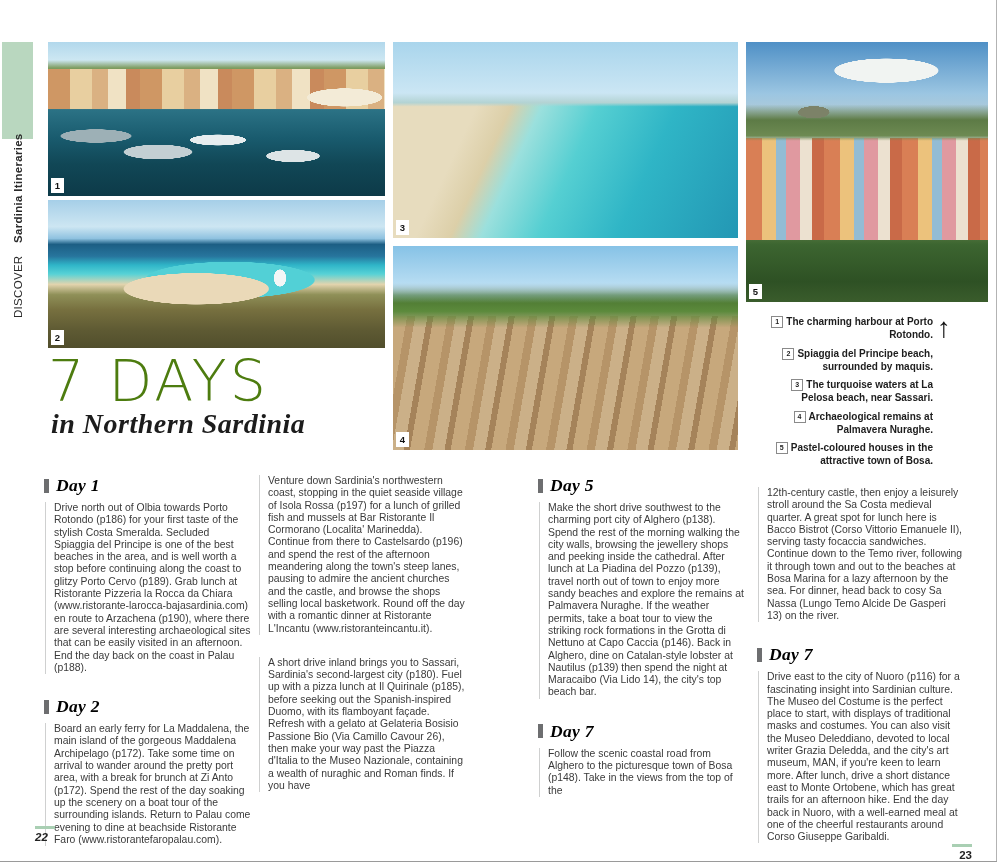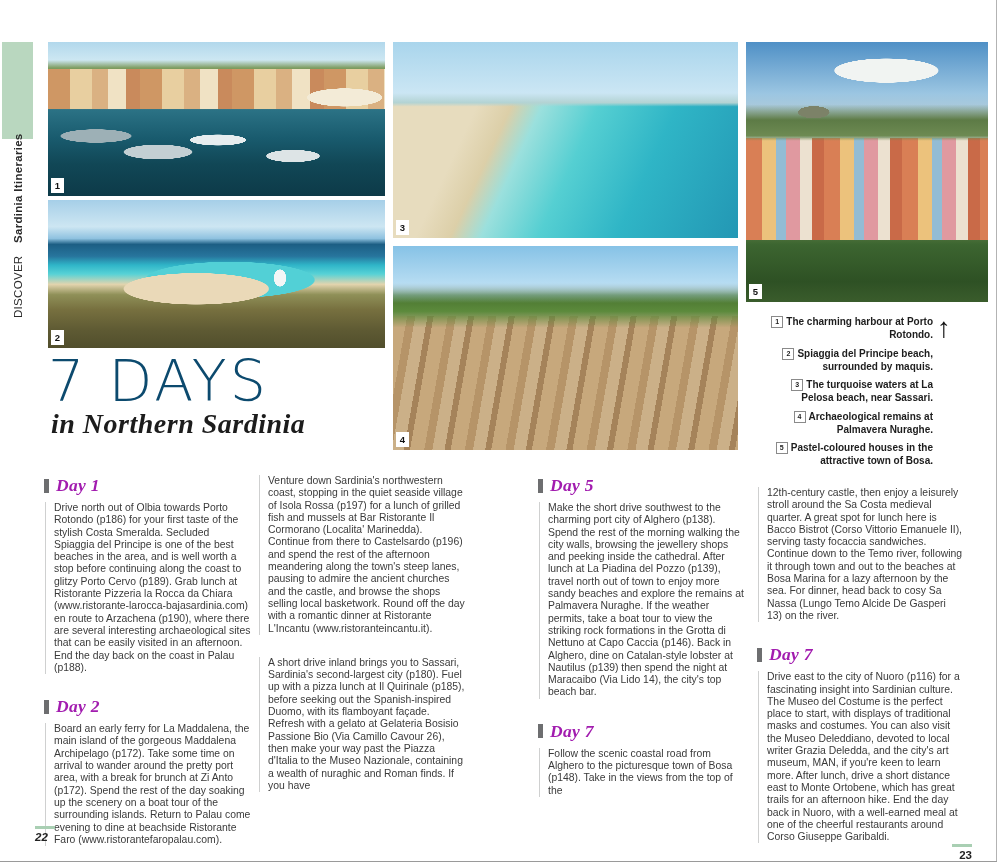--- a/index.html
+++ b/index.html
@@ -74,21 +74,21 @@
       linear-gradient(180deg, rgba(0,0,0,0) 70%, #3c6530 78%, #2e5124 92%, #3a5c2c 100%),
       linear-gradient(180deg, #4f90c6 0%, #9cc6e2 20%, #d9d4c4 42%, #cfc0a8 60%, #49712f 82%, #375c26 100%);
     background-size:auto,auto,auto,242px 102px,auto,auto;
     background-position:0 0,0 0,0 0,0 96px,0 0,0 0;
     background-repeat:no-repeat;
   }
 
   
   .title-main {
     position:absolute; left:48px; top:348px; font-size:57px; font-weight:200;
-    letter-spacing:3px; color:#0c4a6e; font-family:"DejaVu Sans","Liberation Sans",sans-serif;
+    letter-spacing:3px; color:#4d7c0f; font-family:"DejaVu Sans","Liberation Sans",sans-serif;
   }
   .title-sub {
     position:absolute; left:51px; top:408px; font-size:28px; font-style:italic; font-weight:600;
     font-family:"Liberation Serif",serif; color:#1c1c1c; letter-spacing:0.5px;
   }
 
   
   .captions {
     position:absolute; left:757px; top:316px; width:176px; text-align:right;
     font-size:10px; font-weight:600; color:#1d1d1d; line-height:12.5px;
@@ -105,21 +105,21 @@
   .col { position:absolute; top:470px; padding-top:5px; }
   #col1 { left:44px;  width:208px; }
   #col2 { left:258px; width:207px; }
   #col3 { left:538px; width:209px; }
   #col4 { left:757px; width:206px; }
 
   .day-head { display:flex; align-items:center; margin:0 0 6px 0; }
   .day-bar  { width:5px; height:14px; background:#6d6e70; margin-right:7px; flex:none; }
   .day-title{
     font-family:"Liberation Serif",serif; font-style:italic; font-weight:700;
-    font-size:17.5px; color:#a21caf; letter-spacing:0.3px;
+    font-size:17.5px; color:#000000; letter-spacing:0.3px;
   }
   .para {
     border-left:1px solid #cfd0d0; padding-left:8px; margin:0 0 22px 1px;
     font-size:10.4px; line-height:12.3px; color:#3a3a3a;
   }
   .cont { margin-top:12px; }
 
   
   .pagenum { position:absolute; font-size:11.5px; font-weight:700; color:#222; }
   .pagenum .greenbar { display:block; width:20px; height:3px; background:#a9cfb3; margin-bottom:2px; }

